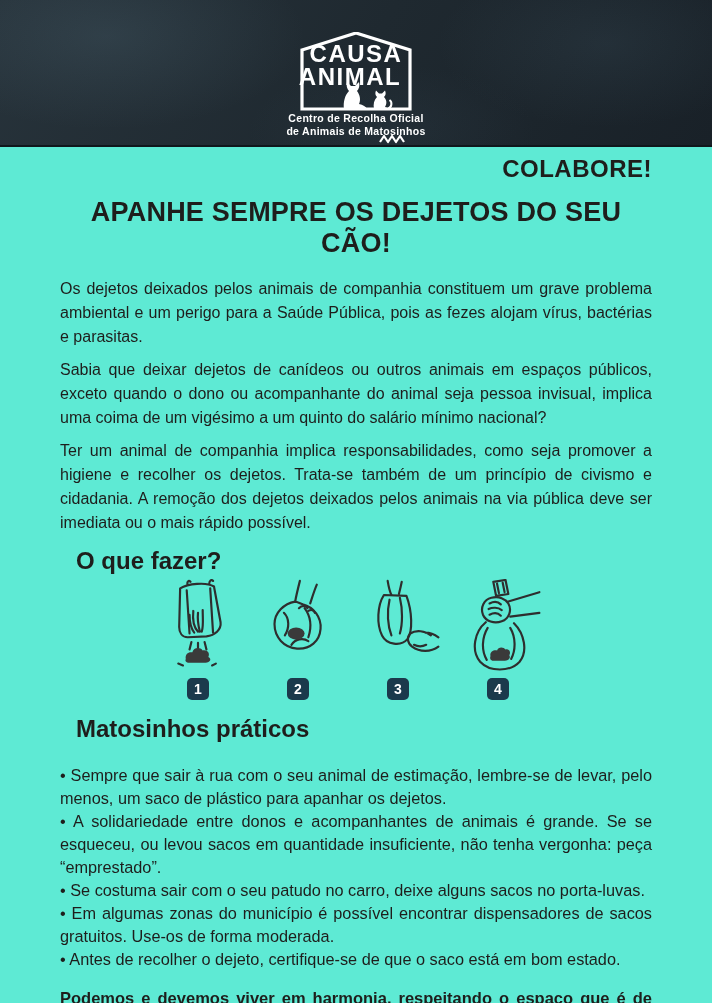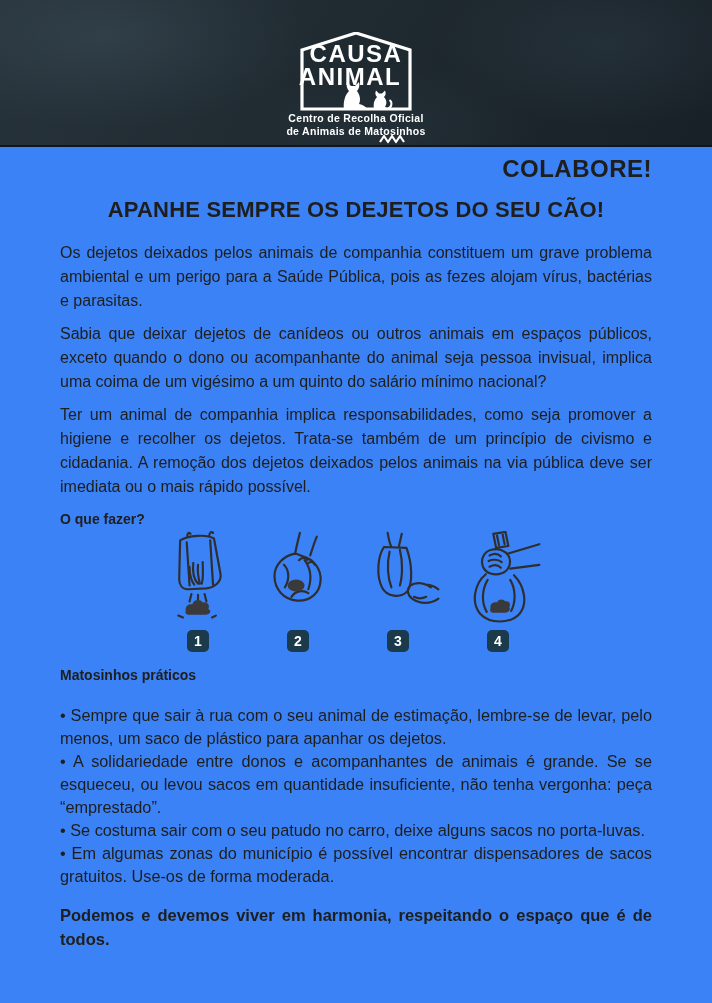--- a/index.html
+++ b/index.html
@@ -1,18 +1,18 @@
 <!DOCTYPE html>
 <html><head>
 <meta charset="utf-8">
 <style>
   html, body { margin: 0; padding: 0; background: #ffffff; }
   .page {
     width: 712px; height: 1003px;
-    background: #3b82f6;
+    background: #5eead4;
     font-family: "Liberation Sans", sans-serif;
     color: #1e1e1c;
     position: relative;
     overflow: hidden;
   }
 
   
   .banner {
     height: 145px;
     background:
@@ -29,32 +29,32 @@
   .logo-sub { font-size: 10.5px; font-weight: bold; letter-spacing: 0.3px; }
 
   
   main { padding: 0 60px; }
   .title1 {
     margin: 8px 0 0; text-align: right;
     font-size: 24px; font-weight: bold; letter-spacing: 0.5px;
   }
   .title2 {
     margin: 14px 0 0; text-align: center;
-    font-size: 22px; font-weight: bold; letter-spacing: 0.2px;
+    font-size: 27px; font-weight: bold; letter-spacing: 0.2px;
   }
   .body-p {
     margin: 18px 0 0;
     font-size: 16px; line-height: 24px;
     text-align: justify;
   }
   .body-p + .body-p { margin-top: 9px; }
 
   .section-h {
-    margin: 12px 0 0;
-    font-size: 14px; font-weight: bold;
+    margin: 12px 16px 0;
+    font-size: 24px; font-weight: bold;
   }
 
   .steps-row {
     display: flex; justify-content: center;
     margin-top: 4px;
     transform: translateX(-8px);
   }
   .step { width: 100px; display: flex; flex-direction: column; align-items: center; }
   .step-art { width: 94px; height: 94px; }
   .step-art .ln { fill: none; stroke: #2e2e2e; stroke-width: 2.3; stroke-linecap: round; stroke-linejoin: round; }
@@ -169,18 +169,19 @@
 
     </div>
 
     <h3 class="section-h tips-h">Matosinhos práticos</h3>
 
     <div class="tips-list">
       <p class="tip-p">• Sempre que sair à rua com o seu animal de estimação, lembre-se de levar, pelo menos, um saco de plástico para apanhar os dejetos.</p>
       <p class="tip-p">• A solidariedade entre donos e acompanhantes de animais é grande. Se se esqueceu, ou levou sacos em quantidade insuficiente, não tenha vergonha: peça “emprestado”.</p>
       <p class="tip-p">• Se costuma sair com o seu patudo no carro, deixe alguns sacos no porta-luvas.</p>
       <p class="tip-p">• Em algumas zonas do município é possível encontrar dispensadores de sacos gratuitos. Use-os de forma moderada.</p>
+      <p class="tip-p">• Antes de recolher o dejeto, certifique-se de que o saco está em bom estado.</p>
     </div>
 
     <p class="closing">Podemos e devemos viver em harmonia, respeitando o espaço que é de todos.</p>
   </main>
 
 </div>
 
 </body></html>

